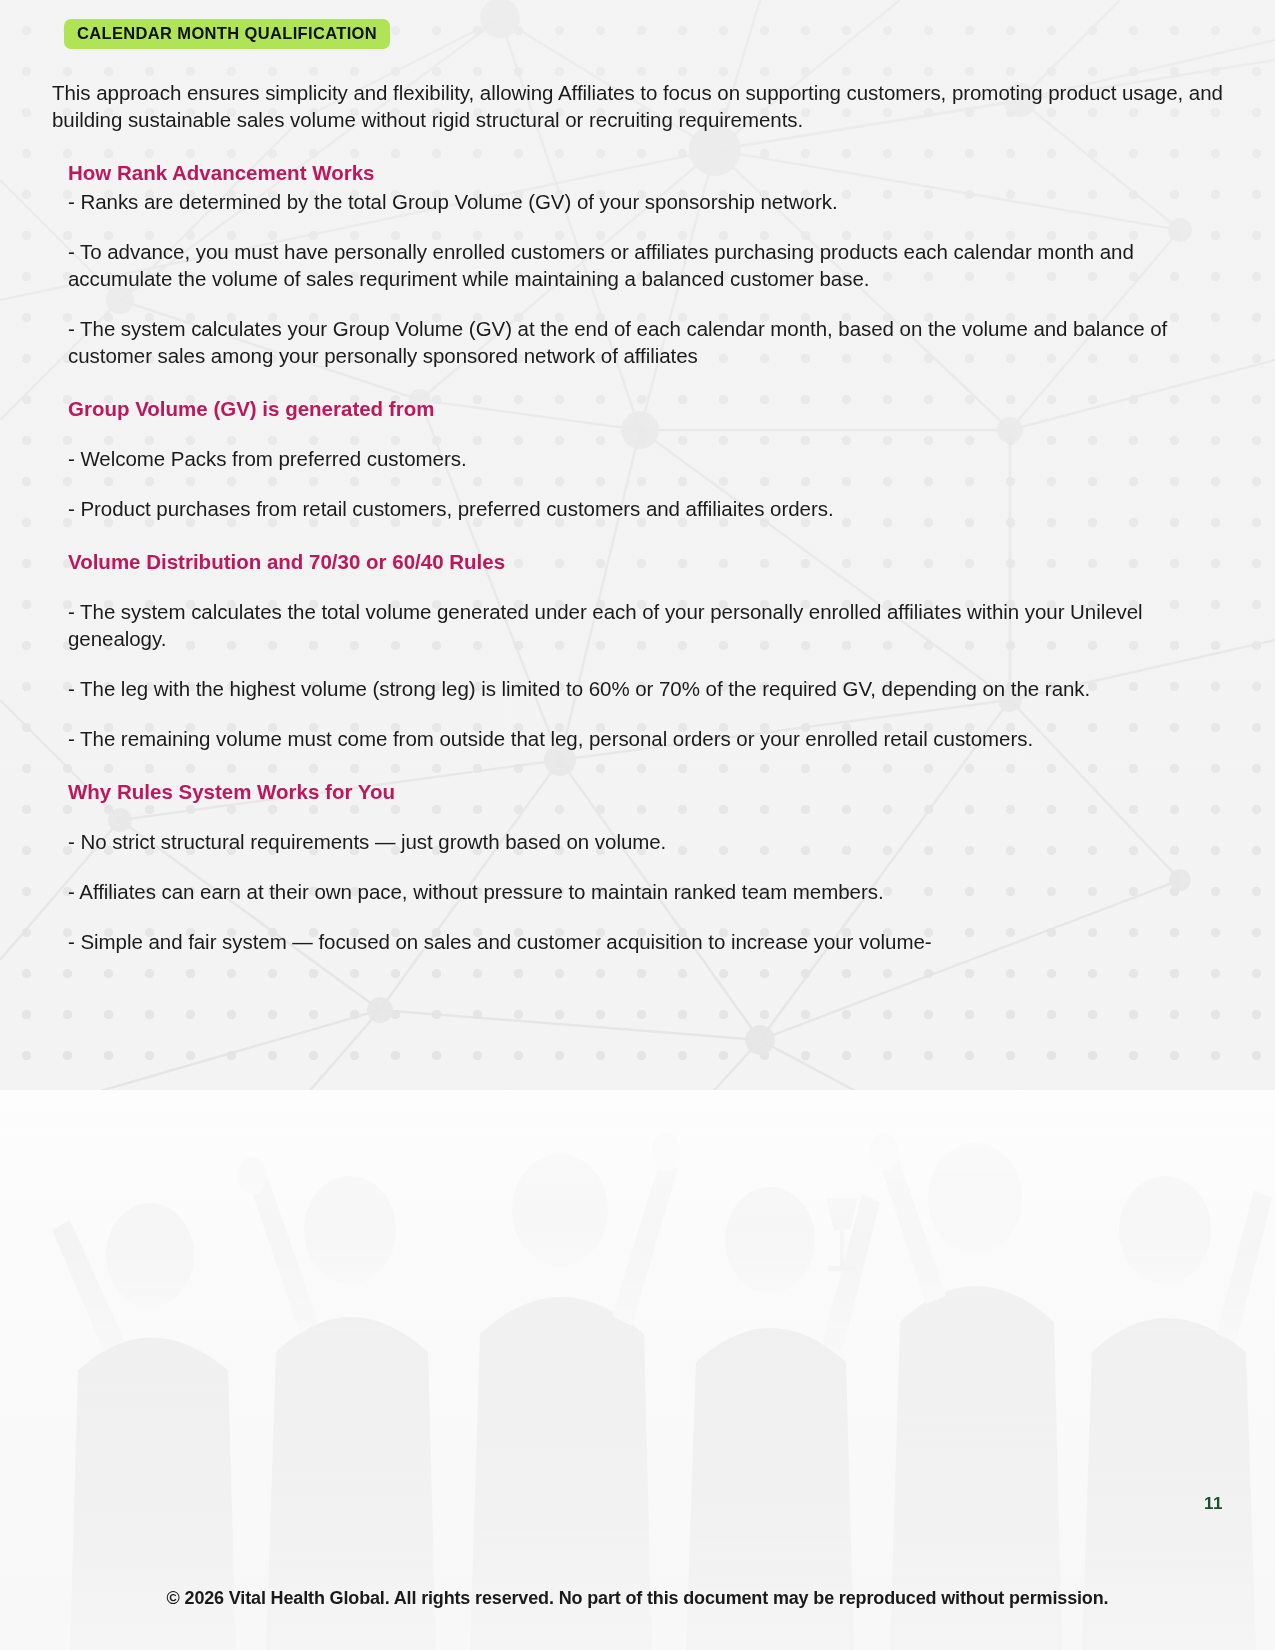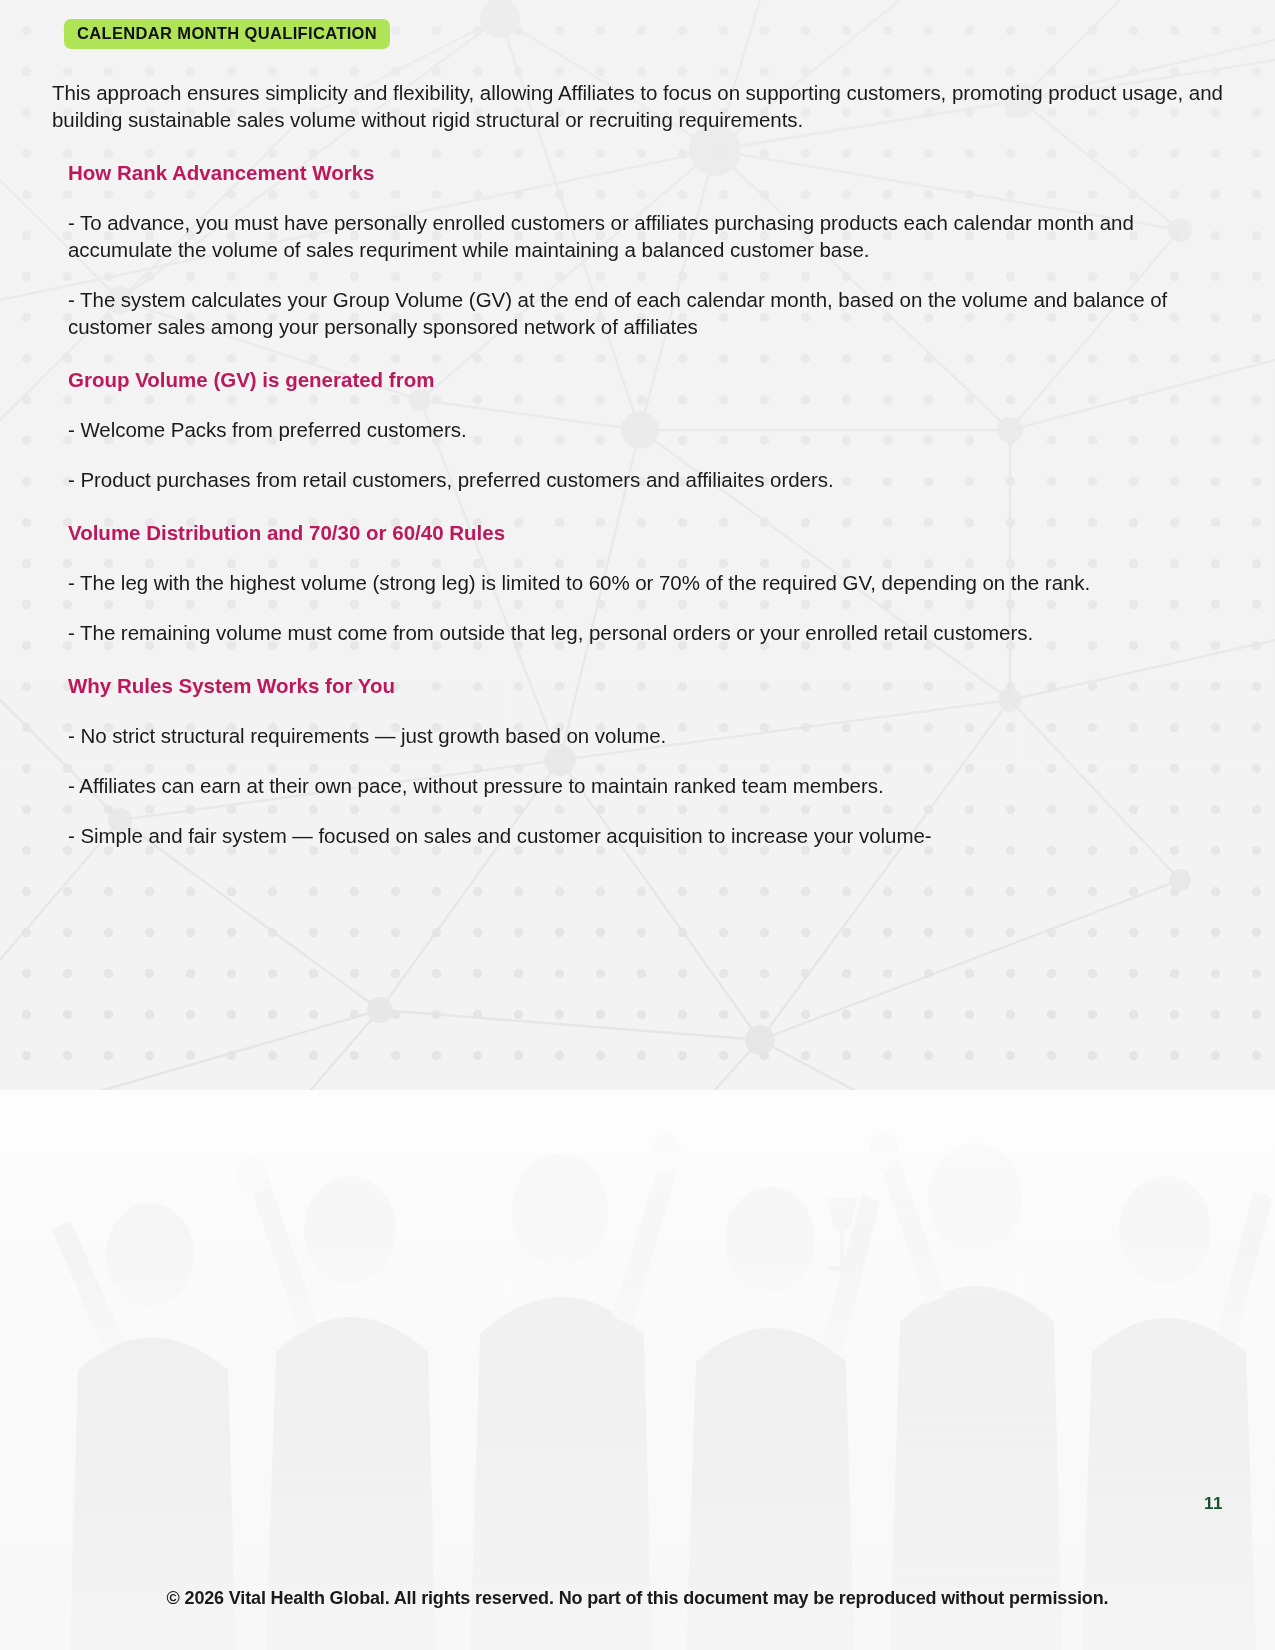--- a/index.html
+++ b/index.html
@@ -321,32 +321,34 @@
     <div class="sub-badge">
       <div class="sub-text">CALENDAR MONTH QUALIFICATION</div>
     </div>
 
     <div class="body-block">
 
       <p class="para">This approach ensures simplicity and flexibility, allowing Affiliates to focus on supporting customers, promoting product usage, and building sustainable sales volume without rigid structural or recruiting requirements.</p>
 
       <div class="indent">
         <div class="sec-head gap-lg">How Rank Advancement Works</div>
+        <div class="bullet gap-sm">- Ranks are determined by the total Group Volume (GV) of your sponsorship network.</div>
         <div class="bullet gap-md">- To advance, you must have personally enrolled customers or affiliates purchasing products each calendar month and accumulate the volume of sales requriment while maintaining a balanced customer base.</div>
         <div class="bullet gap-md">- The system calculates your Group Volume (GV) at the end of each calendar month, based on the volume and balance of customer sales among your personally sponsored network of affiliates</div>
       </div>
 
       <div class="indent">
         <div class="sec-head gap-lg">Group Volume (GV) is generated from</div>
         <div class="bullet gap-md">- Welcome Packs from preferred customers.</div>
         <div class="bullet gap-md">- Product purchases from retail customers, preferred customers and affiliaites orders.</div>
       </div>
 
       <div class="indent">
         <div class="sec-head gap-lg">Volume Distribution and 70/30 or 60/40 Rules</div>
+        <div class="bullet gap-md">- The system calculates the total volume generated under each of your personally enrolled affiliates within your Unilevel genealogy.</div>
         <div class="bullet gap-md">- The leg with the highest volume (strong leg) is limited to 60% or 70% of the required GV, depending on the rank.</div>
         <div class="bullet gap-md">- The remaining volume must come from outside that leg, personal orders or your enrolled  retail customers.</div>
       </div>
 
       <div class="indent">
         <div class="sec-head gap-lg">Why Rules System Works for You</div>
         <div class="bullet gap-md">- No strict structural requirements — just growth based on volume.</div>
         <div class="bullet gap-md">- Affiliates can earn at their own pace, without pressure to maintain ranked team members.</div>
         <div class="bullet gap-md">- Simple and fair system — focused on sales and customer acquisition to increase your volume-</div>
       </div>

